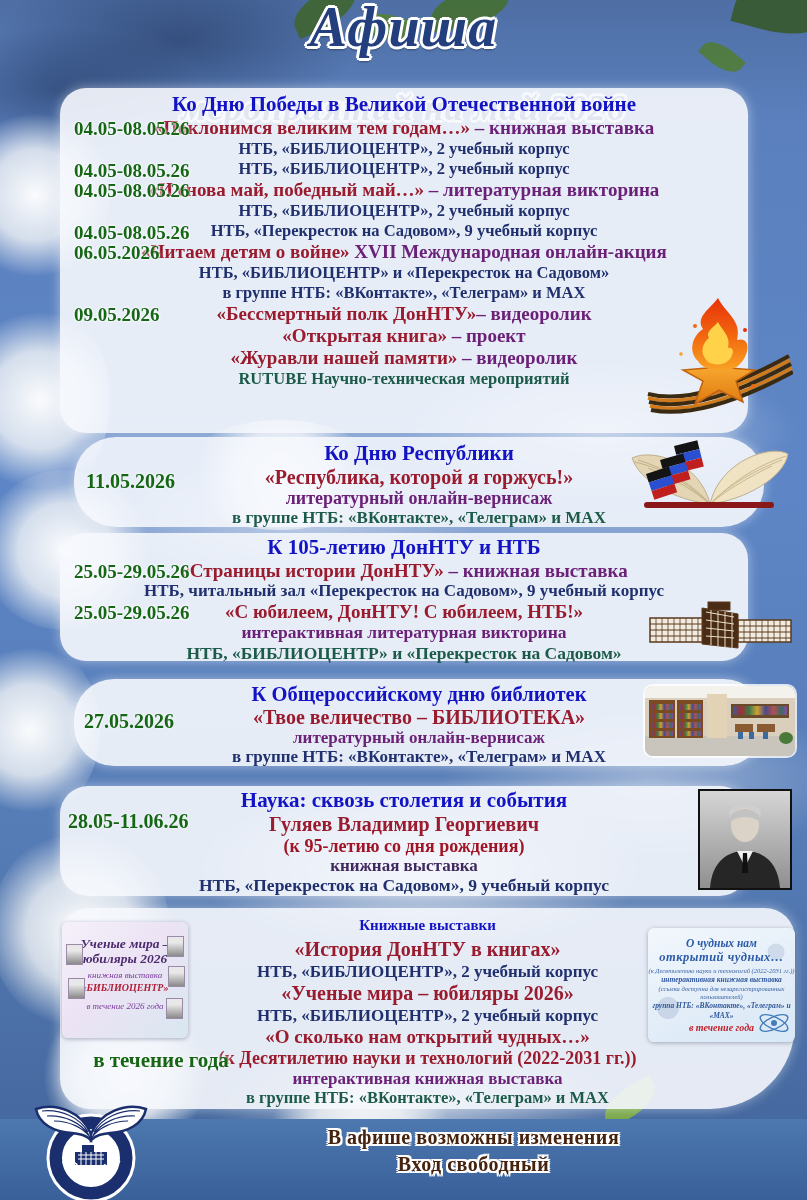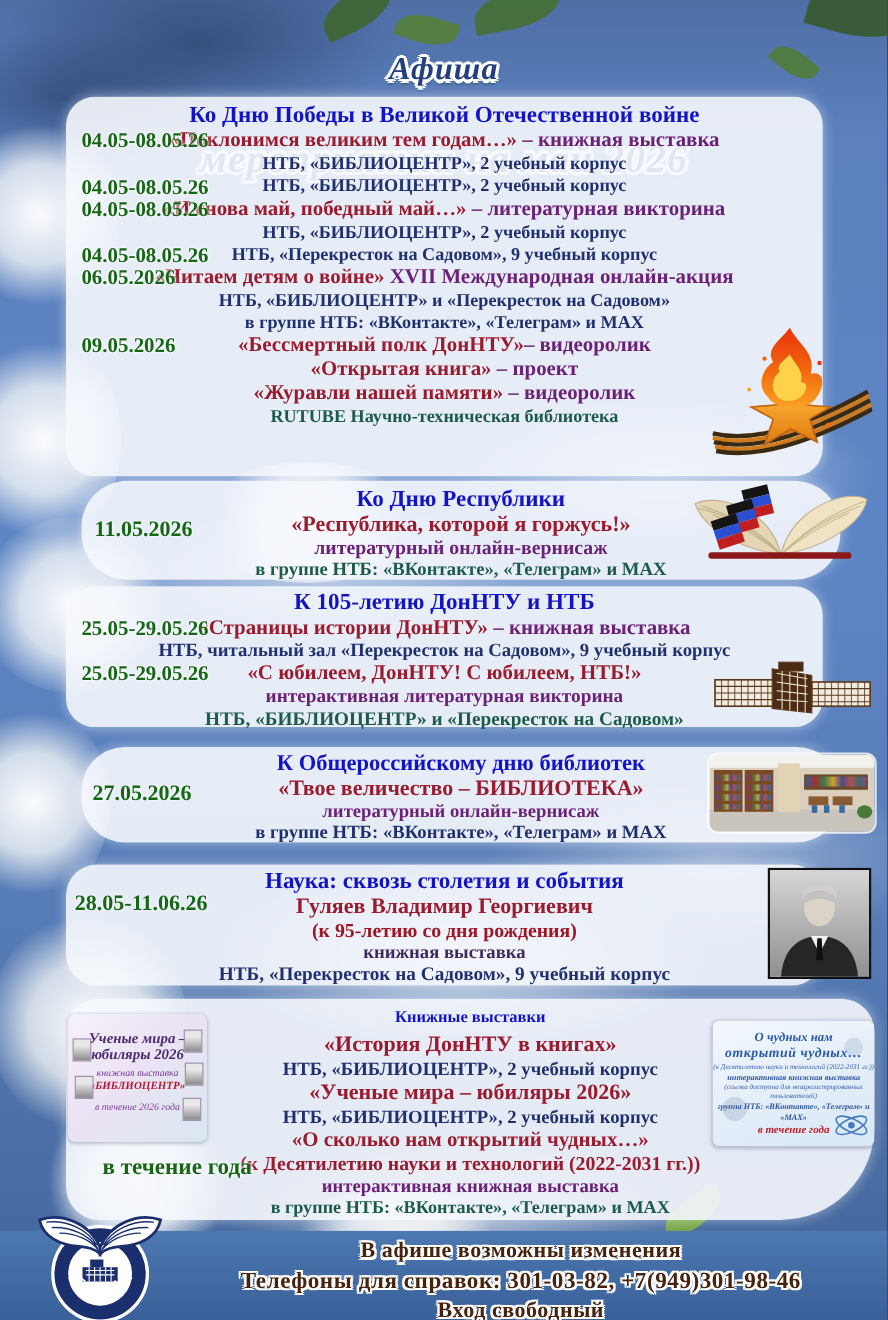--- a/index.html
+++ b/index.html
@@ -24,21 +24,21 @@
   .sfx{font-weight:bold;color:#6b2178;}
   .sub{font-weight:bold;color:#6b2178;}
   .loc{font-weight:bold;color:#20306e;}
   .locg{font-weight:bold;color:#1c5a49;}
   .date{position:absolute;left:14px;top:1px;font-weight:bold;color:#156615;font-size:19px;
     text-shadow:0 0 3px #fff,0 0 3px #fff;}
   .ev{position:relative;}
   .big-title{position:absolute;left:0;right:0;top:5px;text-align:center;font-style:italic;font-weight:bold;
     color:#243f7e;
     text-shadow:-2px -2px 0 #fff,2px -2px 0 #fff,-2px 2px 0 #fff,2px 2px 0 #fff,0 -3px 0 #fff,0 3px 0 #fff,-3px 0 0 #fff,3px 0 0 #fff,0 4px 2px rgba(10,20,40,.45);}
-  .bt1{font-size:29px;line-height:44px;letter-spacing:1px;margin-top:36px;}
+  .bt1{font-size:56px;line-height:44px;letter-spacing:1px;}
   .bt2{font-size:36px;line-height:40px;letter-spacing:1px;margin-top:39px;}
   .outline-w{text-shadow:-2px -2px 0 #fff,2px -2px 0 #fff,-2px 2px 0 #fff,2px 2px 0 #fff,0 -2px 0 #fff,0 2px 0 #fff,-2px 0 0 #fff,2px 0 0 #fff;}
   .abs{position:absolute;}
   .thumb{position:absolute;border-radius:6px;overflow:hidden;text-align:center;
     box-shadow:0 1px 4px rgba(30,40,80,.35);}
   #thumbL{left:62px;top:922px;width:126px;height:116px;
     background:linear-gradient(135deg,#f5f1fa 0%,#ece3f4 45%,#dcе8f2 70%,#d6e6f0 100%);
     background:linear-gradient(135deg,#f5f1fa 0%,#ece3f4 45%,#d9e7f1 100%);}
   #thumbL .tl1{font-style:italic;font-weight:bold;color:#4c2a6e;font-size:13.5px;line-height:15px;}
   #thumbL .tl3{font-style:italic;color:#7a3a9a;font-size:9px;line-height:11px;}
@@ -151,21 +151,21 @@
       <span class="date">06.05.2026</span>
       <div class="l1"><span class="ttl">«Читаем детям о войне»</span> <span class="sfx">XVII Международная онлайн-акция</span></div>
       <div class="lline loc">НТБ, «БИБЛИОЦЕНТР» и «Перекресток на Садовом»</div>
       <div class="lline loc">в группе НТБ: «ВКонтакте», «Телеграм» и MAX</div>
     </div>
     <div class="ev">
       <span class="date">09.05.2026</span>
       <div class="l1"><span class="ttl">«Бессмертный полк ДонНТУ»</span><span class="sfx">– видеоролик</span></div>
       <div class="l1"><span class="ttl">«Открытая  книга»</span> <span class="sfx">– проект</span></div>
       <div class="l1"><span class="ttl">«Журавли нашей памяти»</span> <span class="sfx">– видеоролик</span></div>
-      <div class="lline locg">RUTUBE Научно-техническая библиотека</div>
+      <div class="lline locg">RUTUBE Научно-техническая мероприятий</div>
     </div>
   </div>
 
   <svg class="abs" style="left:643px;top:296px;" width="150" height="122" viewBox="0 0 150 122">
     <defs>
       <linearGradient id="fgO" x1="0" y1="0" x2="0" y2="1">
         <stop offset="0" stop-color="#e8310a"></stop>
           <stop offset="0.55" stop-color="#f26a0f"></stop>
           <stop offset="1" stop-color="#f9a224"></stop>
       </linearGradient>
@@ -353,21 +353,20 @@
     <svg width="34" height="30" viewBox="0 0 34 30" style="position:absolute;right:4px;bottom:4px;opacity:.85;">
       <ellipse cx="17" cy="15" rx="15" ry="6" fill="none" stroke="#2a6ab0" stroke-width="1.4" transform="rotate(25 17 15)"></ellipse>
       <ellipse cx="17" cy="15" rx="15" ry="6" fill="none" stroke="#2a6ab0" stroke-width="1.4" transform="rotate(-25 17 15)"></ellipse>
       <circle cx="17" cy="15" r="3" fill="#2a6ab0"></circle>
     </svg>
   </div>
 
   <div class="footer-band"></div>
   <div class="footer-text outline-w">
     <div class="ft1">В афише возможны  изменения</div>
-    <div class="ft2">Телефоны для справок:  301-03-82, +7(949)301-98-46</div>
     <div class="ft3">Вход свободный</div>
   </div>
 
   <svg class="abs" style="left:20px;top:1096px;" width="142" height="104" viewBox="0 0 142 104">
     <circle cx="71" cy="62" r="40" fill="#ffffff"></circle>
     <circle cx="71" cy="62" r="36" fill="none" stroke="#1b2f6e" stroke-width="14"></circle>
     <circle cx="71" cy="62" r="43" fill="none" stroke="#ffffff" stroke-width="3"></circle>
     <g>
       <rect x="55" y="56" width="32" height="13" fill="#1b2f6e"></rect>
       <rect x="62" y="49" width="12" height="7" fill="#1b2f6e"></rect>

